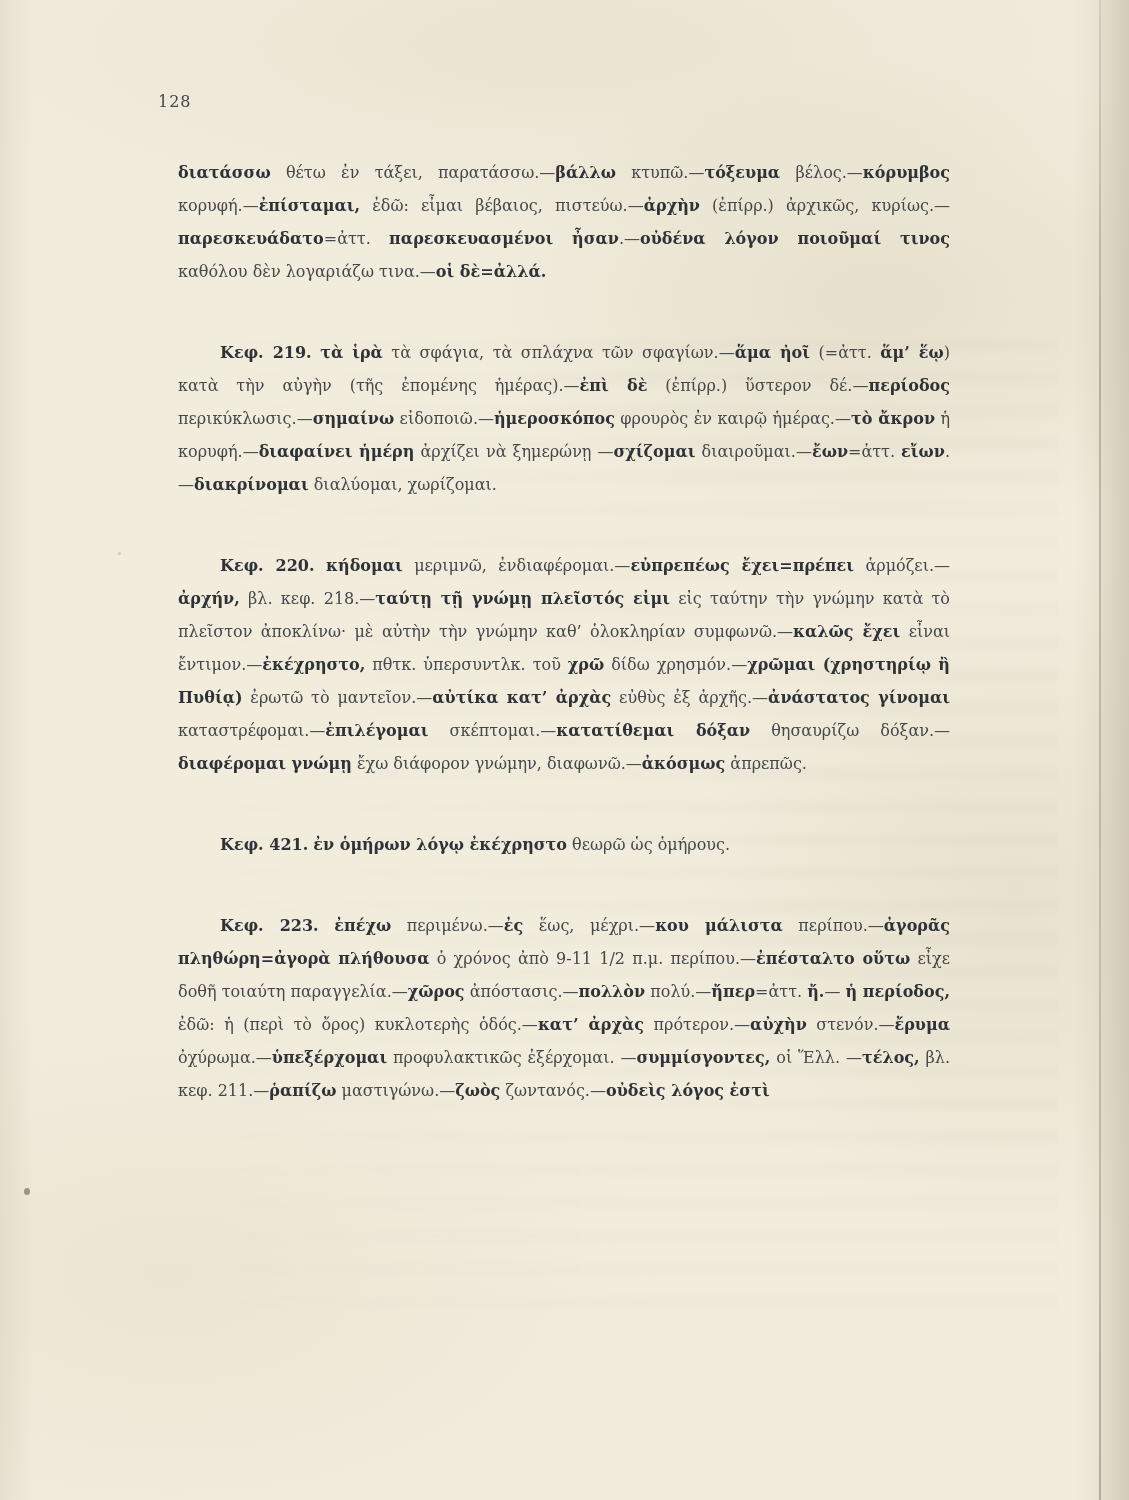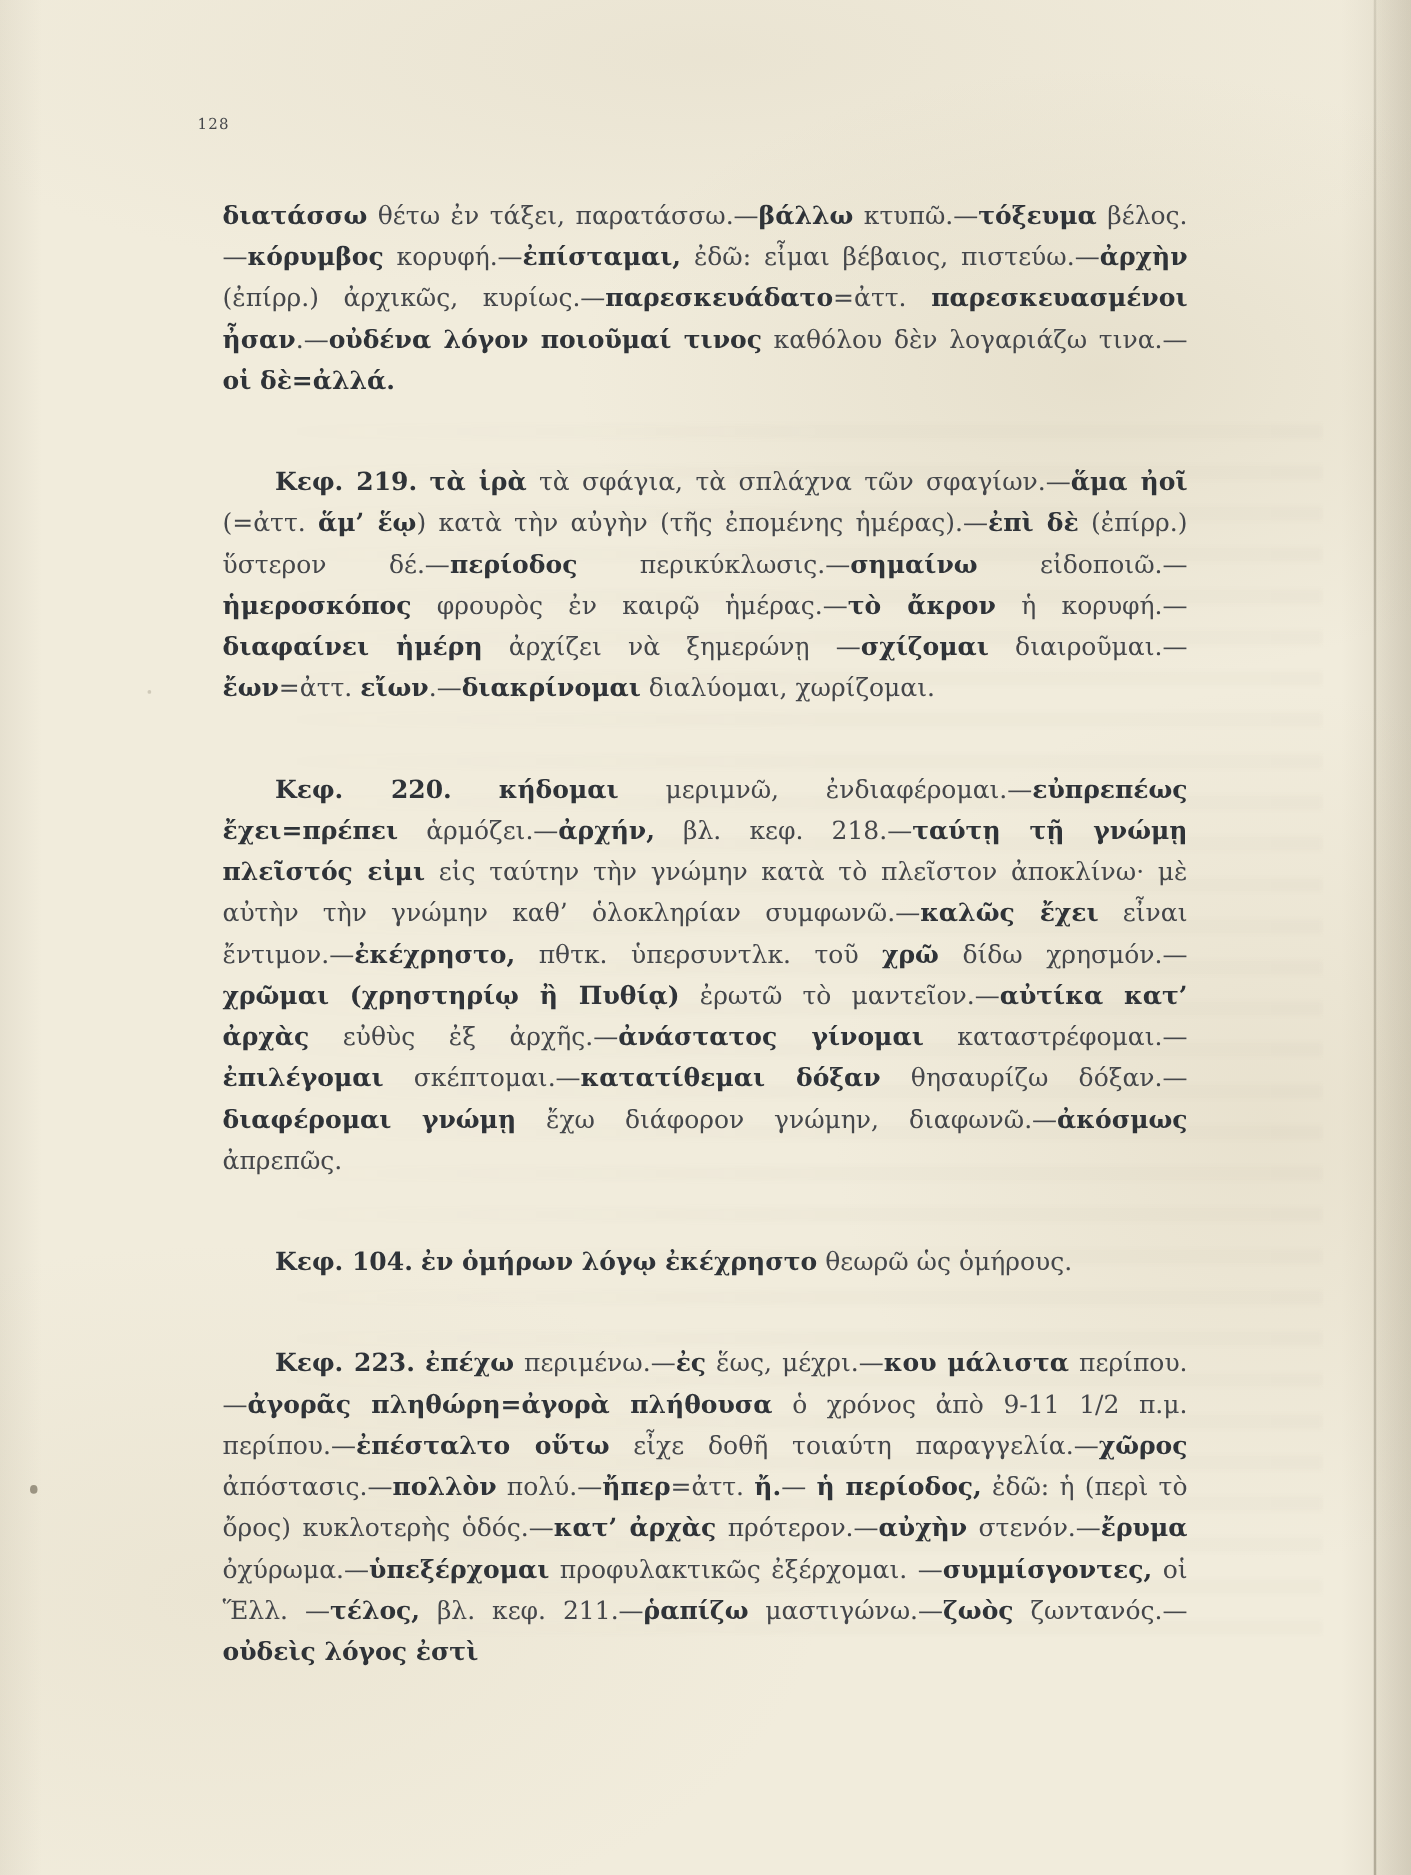--- a/index.html
+++ b/index.html
@@ -50,25 +50,25 @@
     background: linear-gradient(to right, rgba(195,185,160,.12), rgba(165,155,132,.22));
   }
   .speck {
     position: absolute; border-radius: 50%;
     background: rgba(90,80,62,.55);
   }
   .speck.s1 { left: 24px; top: 1188px; width: 6px; height: 7px; }
   .speck.s2 { left: 118px; top: 552px; width: 3px; height: 3px; opacity:.4; }
   .page-number {
     position: absolute; left: 158px; top: 92px;
-    font-size: 12px; letter-spacing: 1px; color: var(--ink);
+    font-size: 16px; letter-spacing: 1px; color: var(--ink);
   }
   .text-block {
     position: absolute; left: 178px; top: 156px; width: 772px;
-    font-size: 20px; line-height: 33px;
+    font-size: 16px; line-height: 33px;
     color: var(--ink);
     text-align: justify;
   }
   p.para { margin: 0; }
   p.para.spaced { margin-top: 48px; }
   p.para.indent { text-indent: 42px; }
   .lemma { font-weight: bold; color: var(--ink-bold); }
   .gloss { font-weight: normal; }
 </style>
 </head>
@@ -77,21 +77,21 @@
 <div class="paper-texture"></div>
 <div class="bleedthrough"></div>
 
 <div>
   <div class="page-number">128</div>
 
   <div class="text-block">
       <p class="para"><span class="lemma">διατάσσω</span><span class="gloss"> θέτω ἐν τάξει, παρατάσσω.—</span><span class="lemma">βάλλω</span><span class="gloss"> κτυπῶ.—</span><span class="lemma">τόξευμα</span><span class="gloss"> βέλος.—</span><span class="lemma">κόρυμβος</span><span class="gloss"> κορυφή.—</span><span class="lemma">ἐπίσταμαι,</span><span class="gloss"> ἐδῶ: εἶμαι βέβαιος, πιστεύω.—</span><span class="lemma">ἀρχὴν</span><span class="gloss"> (ἐπίρρ.) ἀρχικῶς, κυρίως.—</span><span class="lemma">παρεσκευάδατο</span><span class="gloss">=ἀττ. </span><span class="lemma">παρεσκευασμένοι ἦσαν</span><span class="gloss">.—</span><span class="lemma">οὐδένα λόγον ποιοῦμαί τινος</span><span class="gloss"> καθόλου δὲν λογαριάζω τινα.—</span><span class="lemma">οἱ δὲ=ἀλλά.</span></p>
       <p class="para indent spaced"><span class="lemma">Κεφ. 219.</span><span class="gloss"> </span><span class="lemma">τὰ ἱρὰ</span><span class="gloss"> τὰ σφάγια, τὰ σπλάχνα τῶν σφαγίων.—</span><span class="lemma">ἅμα ἠοῖ</span><span class="gloss"> (=ἀττ. </span><span class="lemma">ἅμ’ ἕῳ</span><span class="gloss">) κατὰ τὴν αὐγὴν (τῆς ἐπομένης ἡμέρας).—</span><span class="lemma">ἐπὶ δὲ</span><span class="gloss"> (ἐπίρρ.) ὕστερον δέ.—</span><span class="lemma">περίοδος</span><span class="gloss"> περικύκλωσις.—</span><span class="lemma">σημαίνω</span><span class="gloss"> εἰδοποιῶ.—</span><span class="lemma">ἡμεροσκόπος</span><span class="gloss"> φρουρὸς ἐν καιρῷ ἡμέρας.—</span><span class="lemma">τὸ ἄκρον</span><span class="gloss"> ἡ κορυφή.—</span><span class="lemma">διαφαίνει ἡμέρη</span><span class="gloss"> ἀρχίζει νὰ ξημερώνῃ —</span><span class="lemma">σχίζομαι</span><span class="gloss"> διαιροῦμαι.—</span><span class="lemma">ἔων</span><span class="gloss">=ἀττ. </span><span class="lemma">εἴων</span><span class="gloss">.—</span><span class="lemma">διακρίνομαι</span><span class="gloss"> διαλύομαι, χωρίζομαι.</span></p>
       <p class="para indent spaced"><span class="lemma">Κεφ. 220.</span><span class="gloss"> </span><span class="lemma">κήδομαι</span><span class="gloss"> μεριμνῶ, ἐνδιαφέρομαι.—</span><span class="lemma">εὐπρεπέως ἔχει=πρέπει</span><span class="gloss"> ἁρμόζει.—</span><span class="lemma">ἀρχήν,</span><span class="gloss"> βλ. κεφ. 218.—</span><span class="lemma">ταύτῃ τῇ γνώμῃ πλεῖστός εἰμι</span><span class="gloss"> εἰς ταύτην τὴν γνώμην κατὰ τὸ πλεῖστον ἀποκλίνω· μὲ αὐτὴν τὴν γνώμην καθ’ ὁλοκληρίαν συμφωνῶ.—</span><span class="lemma">καλῶς ἔχει</span><span class="gloss"> εἶναι ἔντιμον.—</span><span class="lemma">ἐκέχρηστο,</span><span class="gloss"> πθτκ. ὑπερσυντλκ. τοῦ </span><span class="lemma">χρῶ</span><span class="gloss"> δίδω χρησμόν.—</span><span class="lemma">χρῶμαι (χρηστηρίῳ ἢ Πυθίᾳ)</span><span class="gloss"> ἐρωτῶ τὸ μαντεῖον.—</span><span class="lemma">αὐτίκα κατ’ ἀρχὰς</span><span class="gloss"> εὐθὺς ἐξ ἀρχῆς.—</span><span class="lemma">ἀνάστατος γίνομαι</span><span class="gloss"> καταστρέφομαι.—</span><span class="lemma">ἐπιλέγομαι</span><span class="gloss"> σκέπτομαι.—</span><span class="lemma">κατατίθεμαι δόξαν</span><span class="gloss"> θησαυρίζω δόξαν.—</span><span class="lemma">διαφέρομαι γνώμῃ</span><span class="gloss"> ἔχω διάφορον γνώμην, διαφωνῶ.—</span><span class="lemma">ἀκόσμως</span><span class="gloss"> ἀπρεπῶς.</span></p>
-      <p class="para indent spaced"><span class="lemma">Κεφ. 104.</span><span class="gloss"> </span><span class="lemma">ἐν ὁμήρων λόγῳ ἐκέχρηστο</span><span class="gloss"> θεωρῶ ὡς ὁμήρους.</span></p>
+      <p class="para indent spaced"><span class="lemma">Κεφ. 421.</span><span class="gloss"> </span><span class="lemma">ἐν ὁμήρων λόγῳ ἐκέχρηστο</span><span class="gloss"> θεωρῶ ὡς ὁμήρους.</span></p>
       <p class="para indent spaced"><span class="lemma">Κεφ. 223.</span><span class="gloss"> </span><span class="lemma">ἐπέχω</span><span class="gloss"> περιμένω.—</span><span class="lemma">ἐς</span><span class="gloss"> ἕως, μέχρι.—</span><span class="lemma">κου μάλιστα</span><span class="gloss"> περίπου.—</span><span class="lemma">ἀγορᾶς πληθώρη=ἀγορὰ πλήθουσα</span><span class="gloss"> ὁ χρόνος ἀπὸ 9-11 1/2 π.μ. περίπου.—</span><span class="lemma">ἐπέσταλτο οὕτω</span><span class="gloss"> εἶχε δοθῆ τοιαύτη παραγγελία.—</span><span class="lemma">χῶρος</span><span class="gloss"> ἀπόστασις.—</span><span class="lemma">πολλὸν</span><span class="gloss"> πολύ.—</span><span class="lemma">ἤπερ</span><span class="gloss">=ἀττ. </span><span class="lemma">ἤ.</span><span class="gloss">— </span><span class="lemma">ἡ περίοδος,</span><span class="gloss"> ἐδῶ: ἡ (περὶ τὸ ὄρος) κυκλοτερὴς ὁδός.—</span><span class="lemma">κατ’ ἀρχὰς</span><span class="gloss"> πρότερον.—</span><span class="lemma">αὐχὴν</span><span class="gloss"> στενόν.—</span><span class="lemma">ἔρυμα</span><span class="gloss"> ὀχύρωμα.—</span><span class="lemma">ὑπεξέρχομαι</span><span class="gloss"> προφυλακτικῶς ἐξέρχομαι. —</span><span class="lemma">συμμίσγοντες,</span><span class="gloss"> οἱ Ἕλλ. —</span><span class="lemma">τέλος,</span><span class="gloss"> βλ. κεφ. 211.—</span><span class="lemma">ῥαπίζω</span><span class="gloss"> μαστιγώνω.—</span><span class="lemma">ζωὸς</span><span class="gloss"> ζωντανός.—</span><span class="lemma">οὐδεὶς λόγος ἐστὶ</span></p>
     </div>
 </div>
 
 <div class="edge-shade"></div>
 <div class="page-edge-line"></div>
 <div class="speck s1"></div>
 <div class="speck s2"></div>
 
 </body></html>

